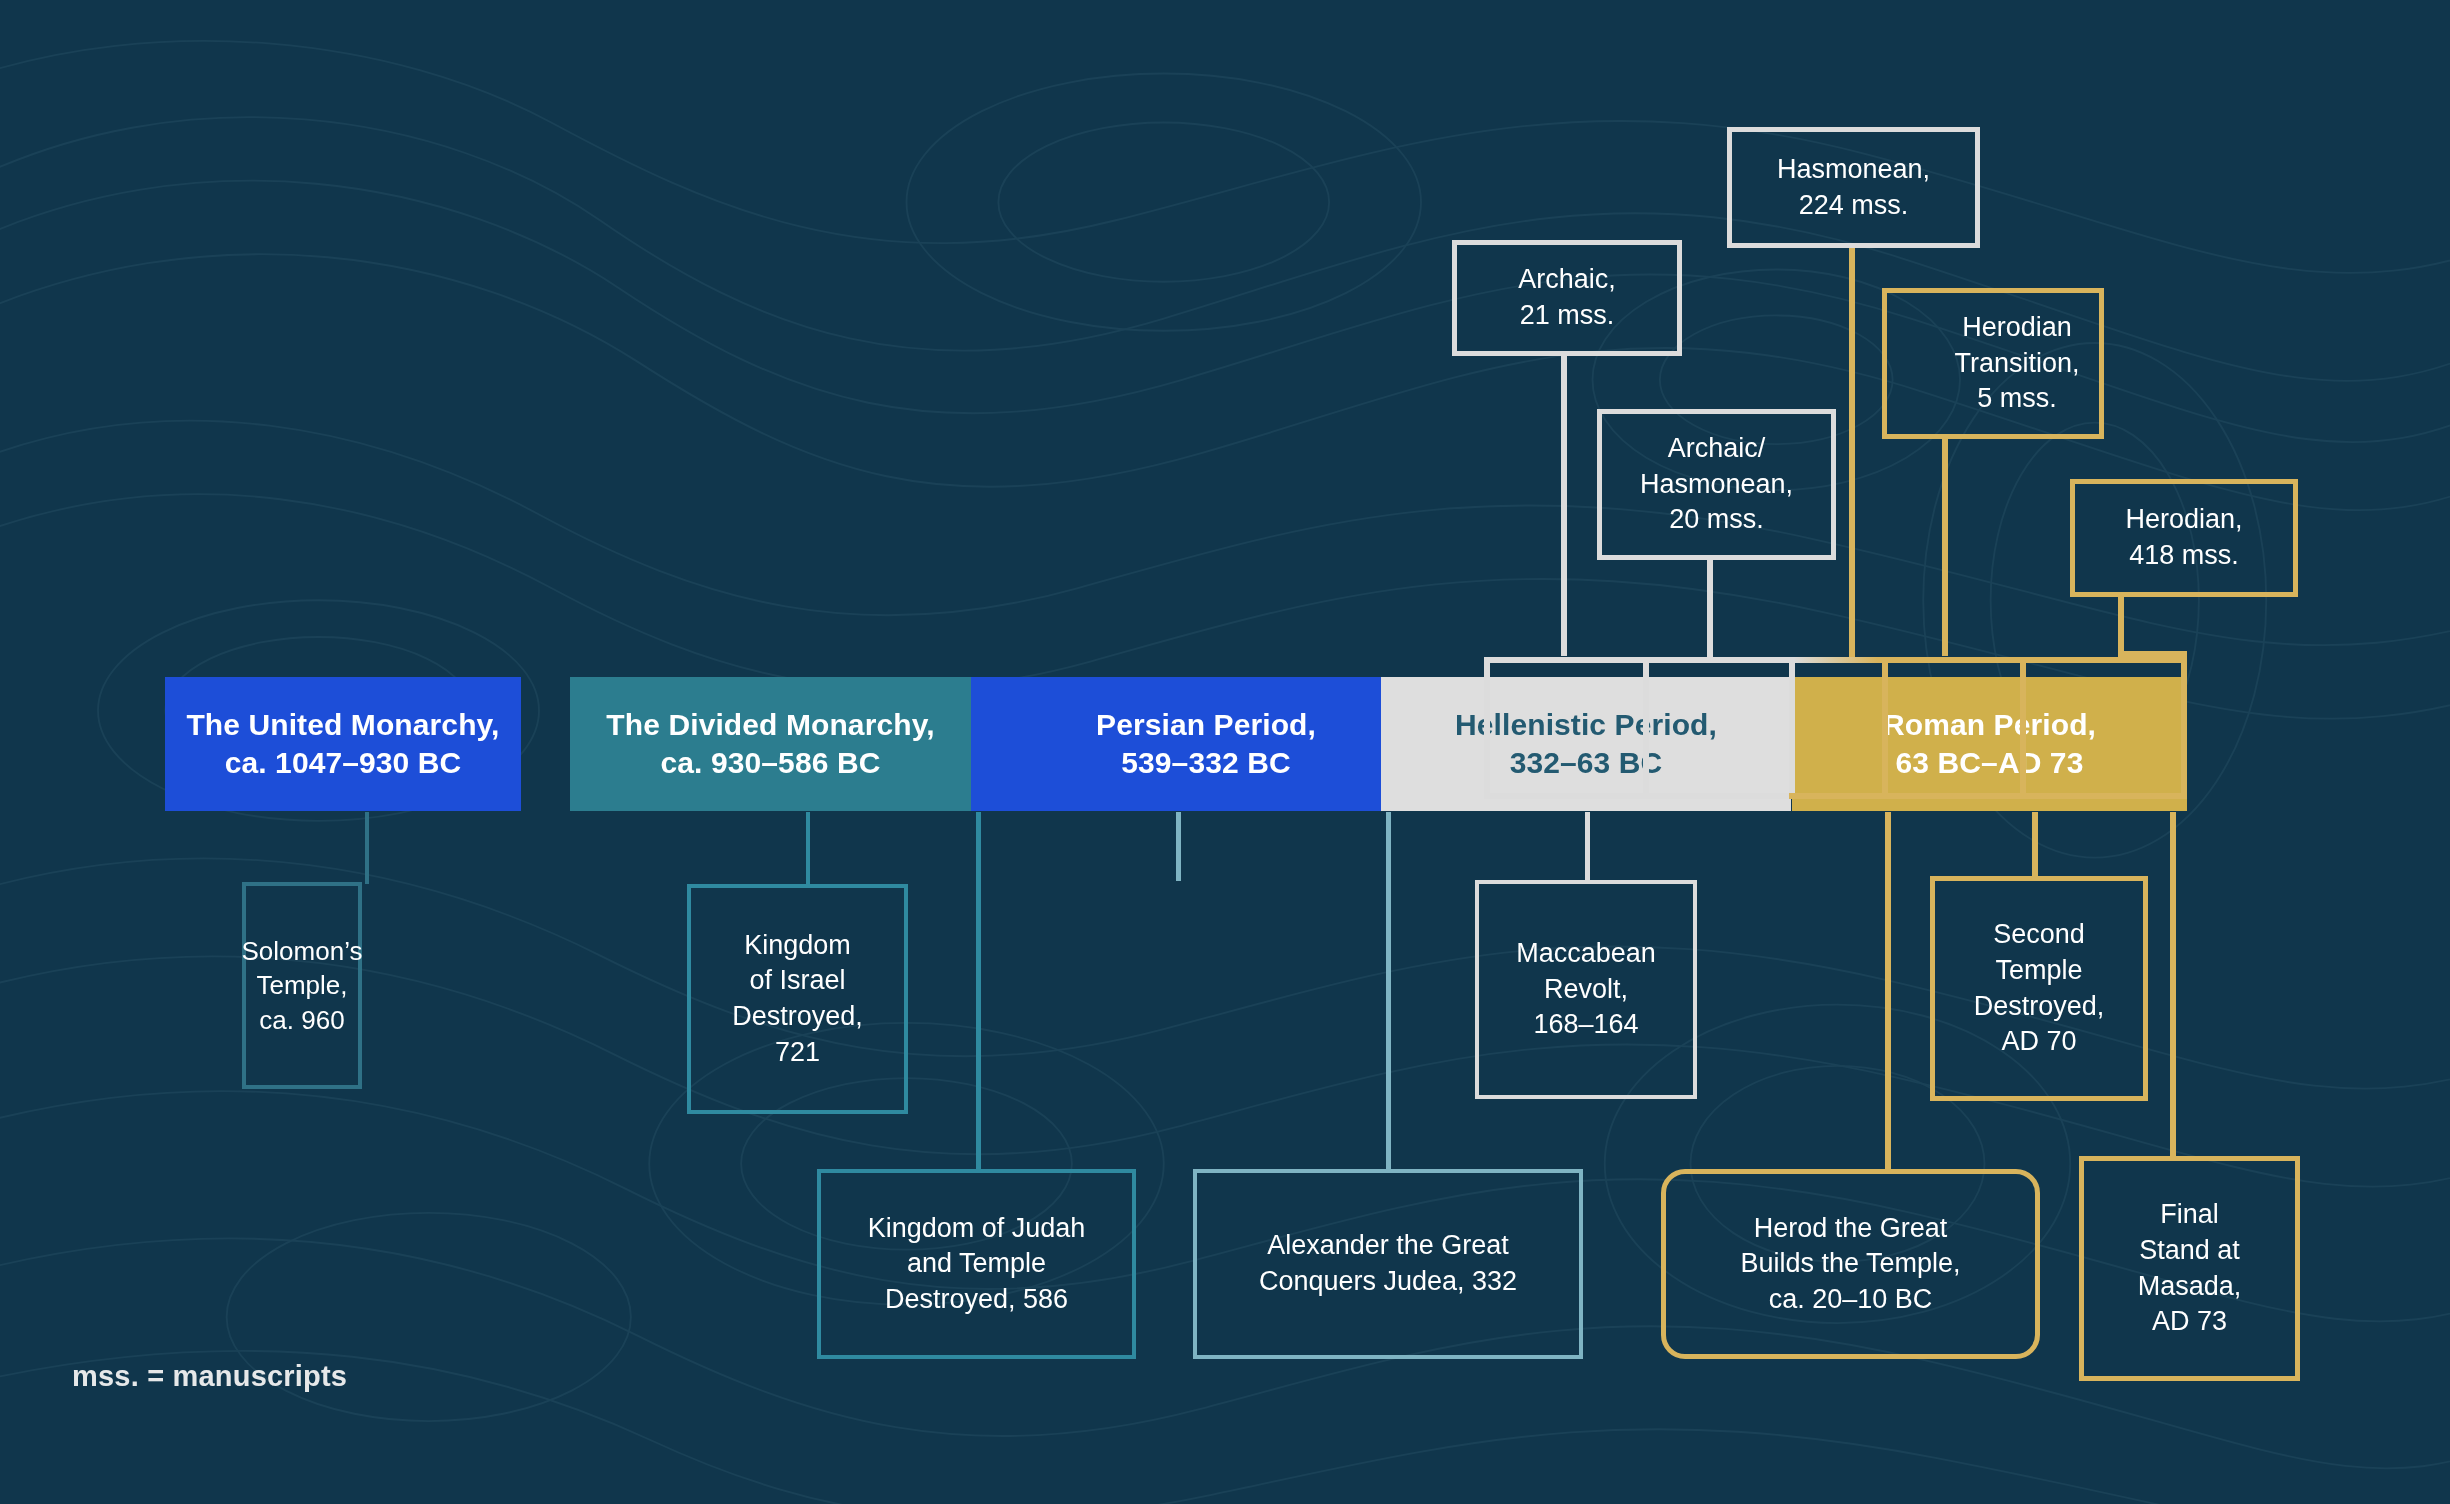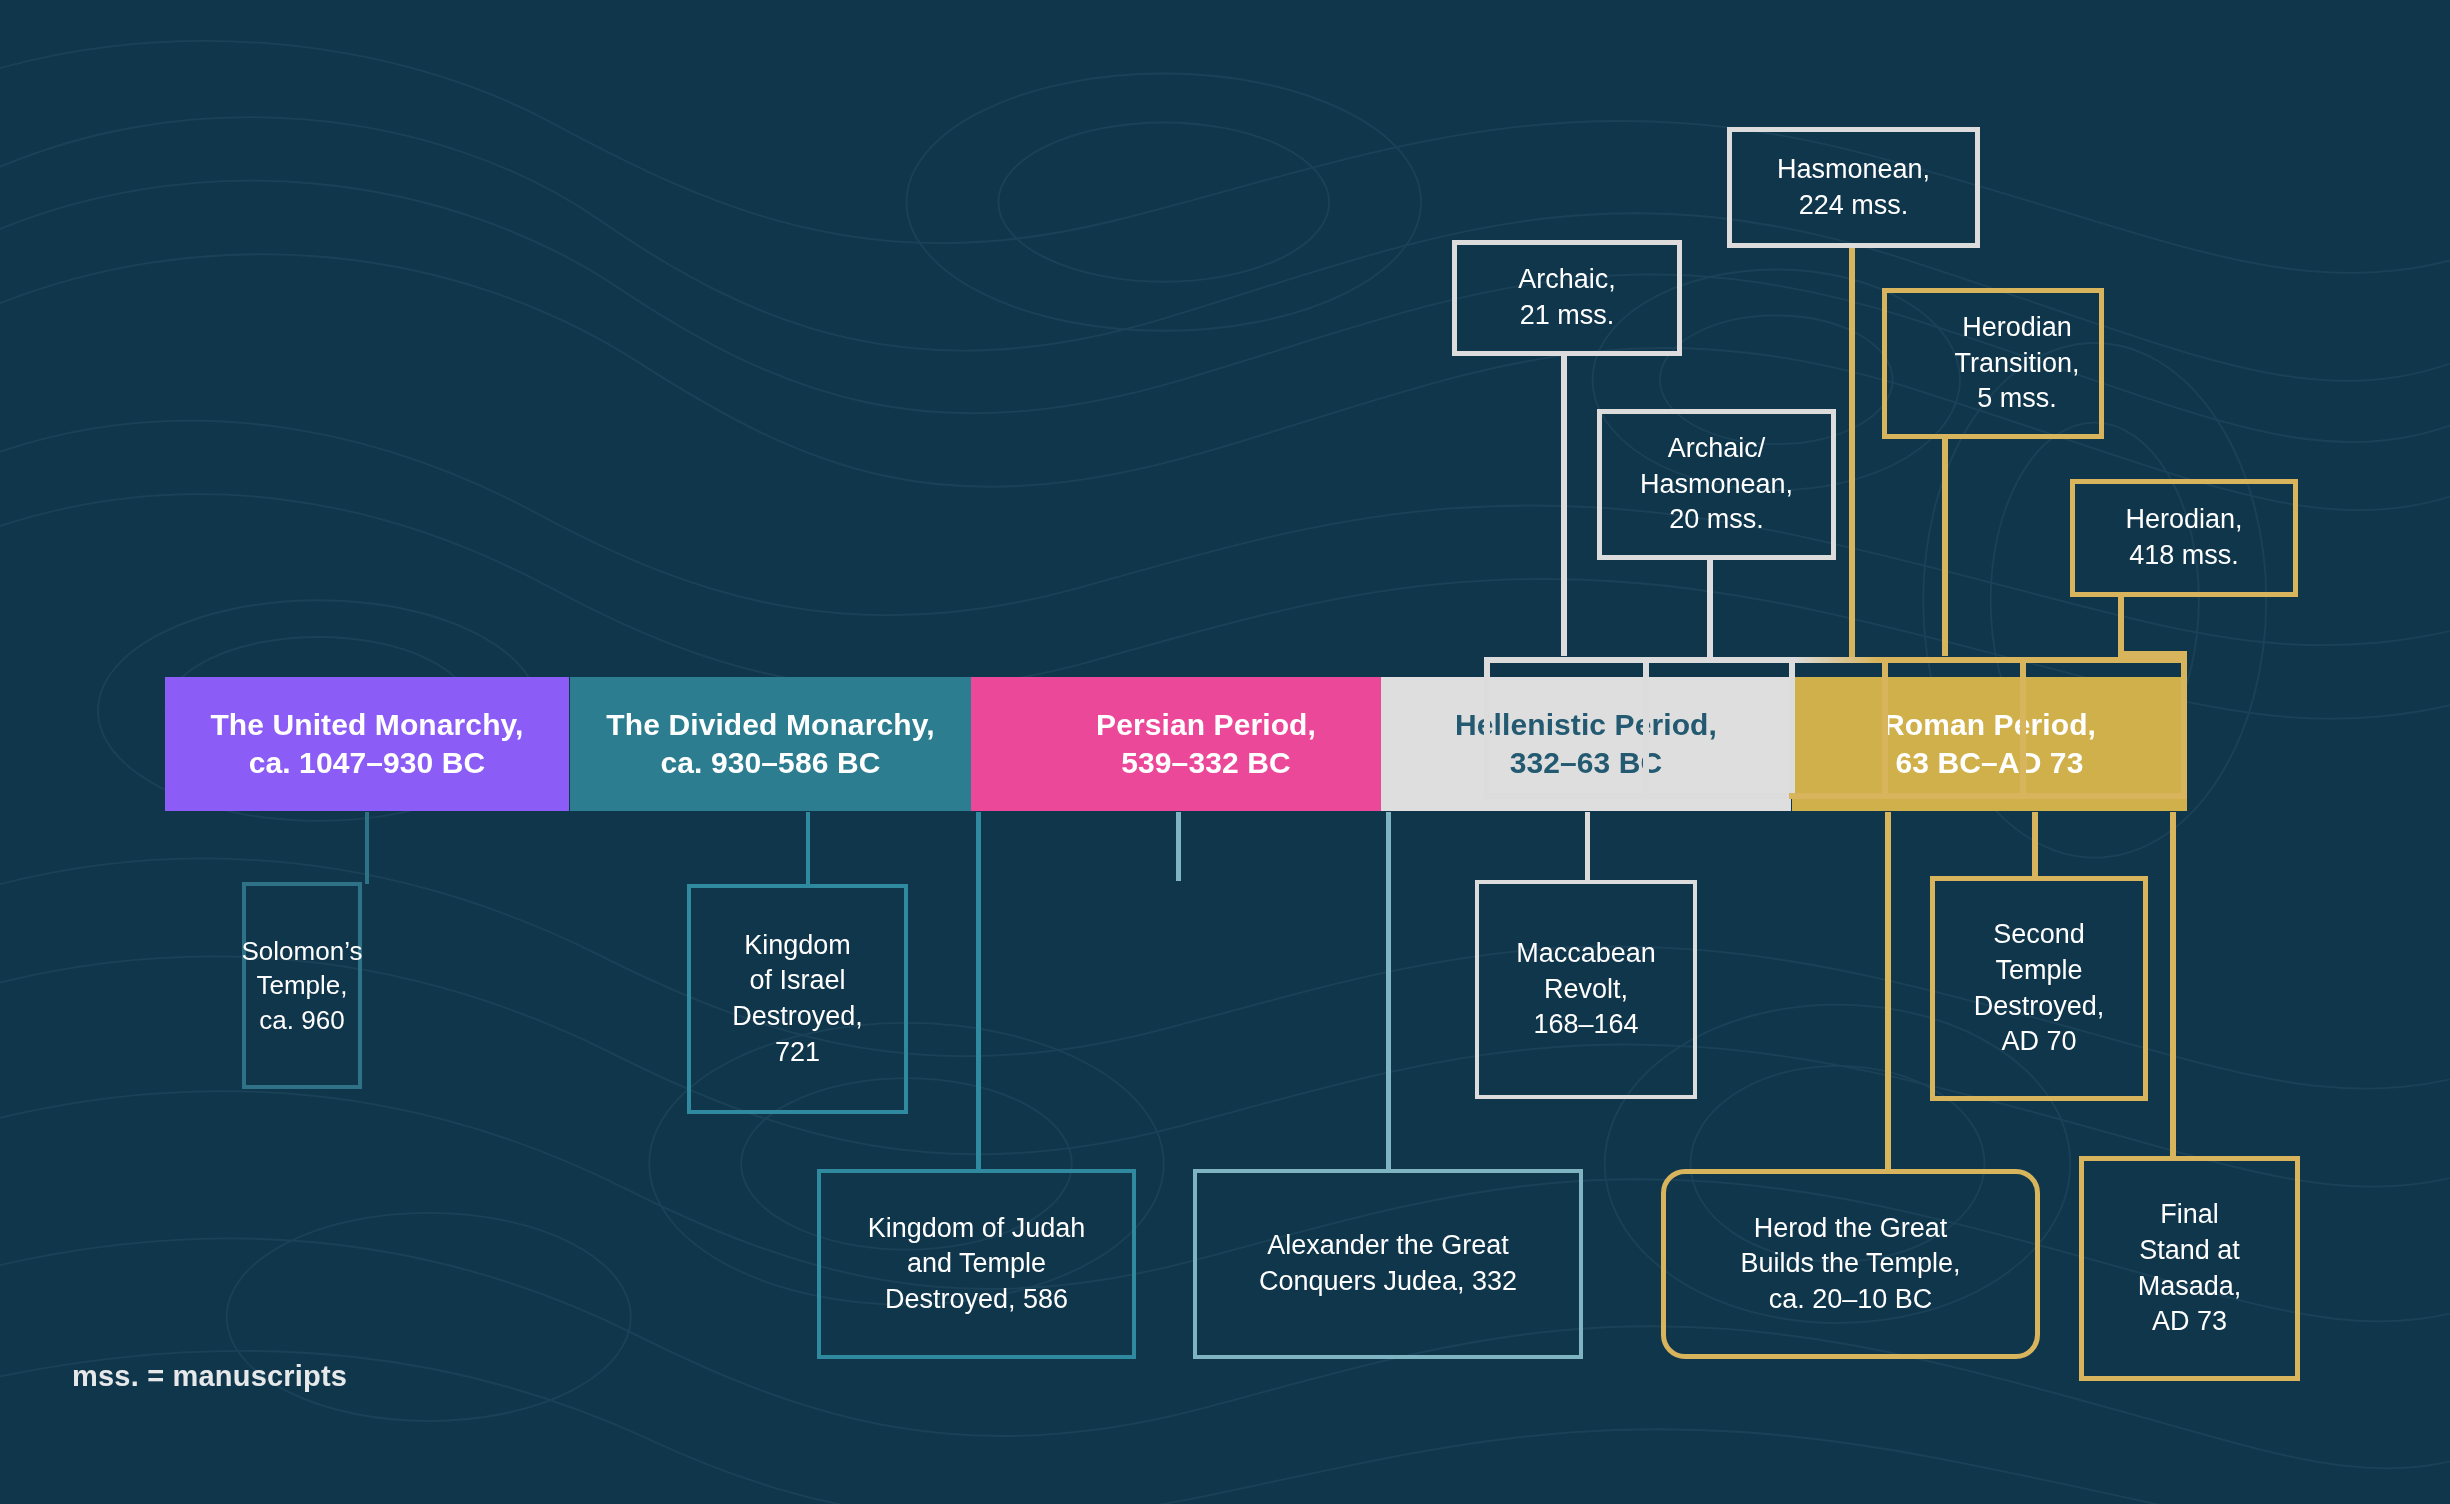--- a/index.html
+++ b/index.html
@@ -72,29 +72,29 @@
     <ellipse cx="3000" cy="1900" rx="380" ry="260"></ellipse>
     <ellipse cx="3000" cy="1900" rx="240" ry="160"></ellipse>
     <ellipse cx="700" cy="2150" rx="330" ry="170"></ellipse>
     <ellipse cx="1900" cy="330" rx="420" ry="210"></ellipse>
     <ellipse cx="1900" cy="330" rx="270" ry="130"></ellipse>
   </g>
 </svg>
 
 <div id="stage">
 
-  <div class="band" style="left:165px; width:404px; background:#8b5cf6; color:#ffffff;">
+  <div class="band" style="left:165px; width:356px; background:#1d4ed8; color:#ffffff;">
     <span>The United Monarchy,</span>
     <span>ca. 1047–930 BC</span>
   </div>
   <div class="band" style="left:570px; width:401px; background:#2c7d8f; color:#ffffff;">
     <span>The Divided Monarchy,</span>
     <span>ca. 930–586 BC</span>
   </div>
-  <div class="band" style="left:971px; width:470px; background:#ec4899; color:#ffffff;">
+  <div class="band" style="left:971px; width:470px; background:#1d4ed8; color:#ffffff;">
     <span>Persian Period,</span>
     <span>539–332 BC</span>
   </div>
   <div class="band" style="left:1381px; width:410px; background:#dedede; color:#235a71;">
     <span>Hellenistic Period,</span>
     <span>332–63 BC</span>
   </div>
   <div class="band" style="left:1792px; width:395px; background:#d0b04b; color:#ffffff;">
     <span>Roman Period,</span>
     <span>63 BC–AD 73</span>

